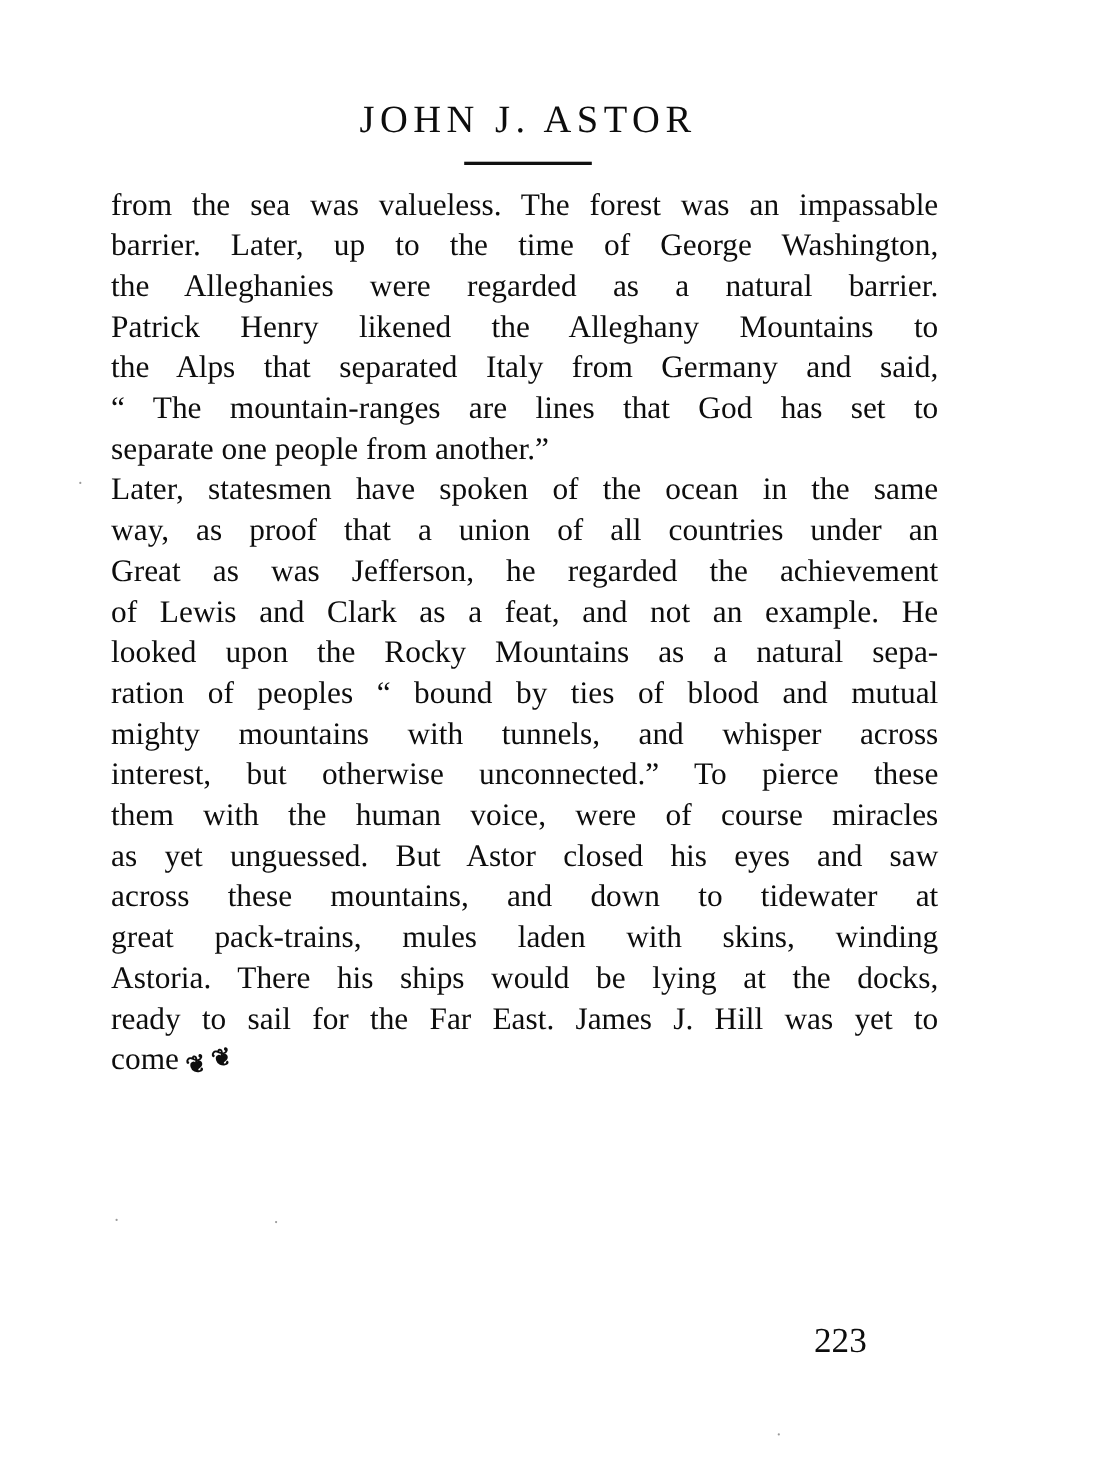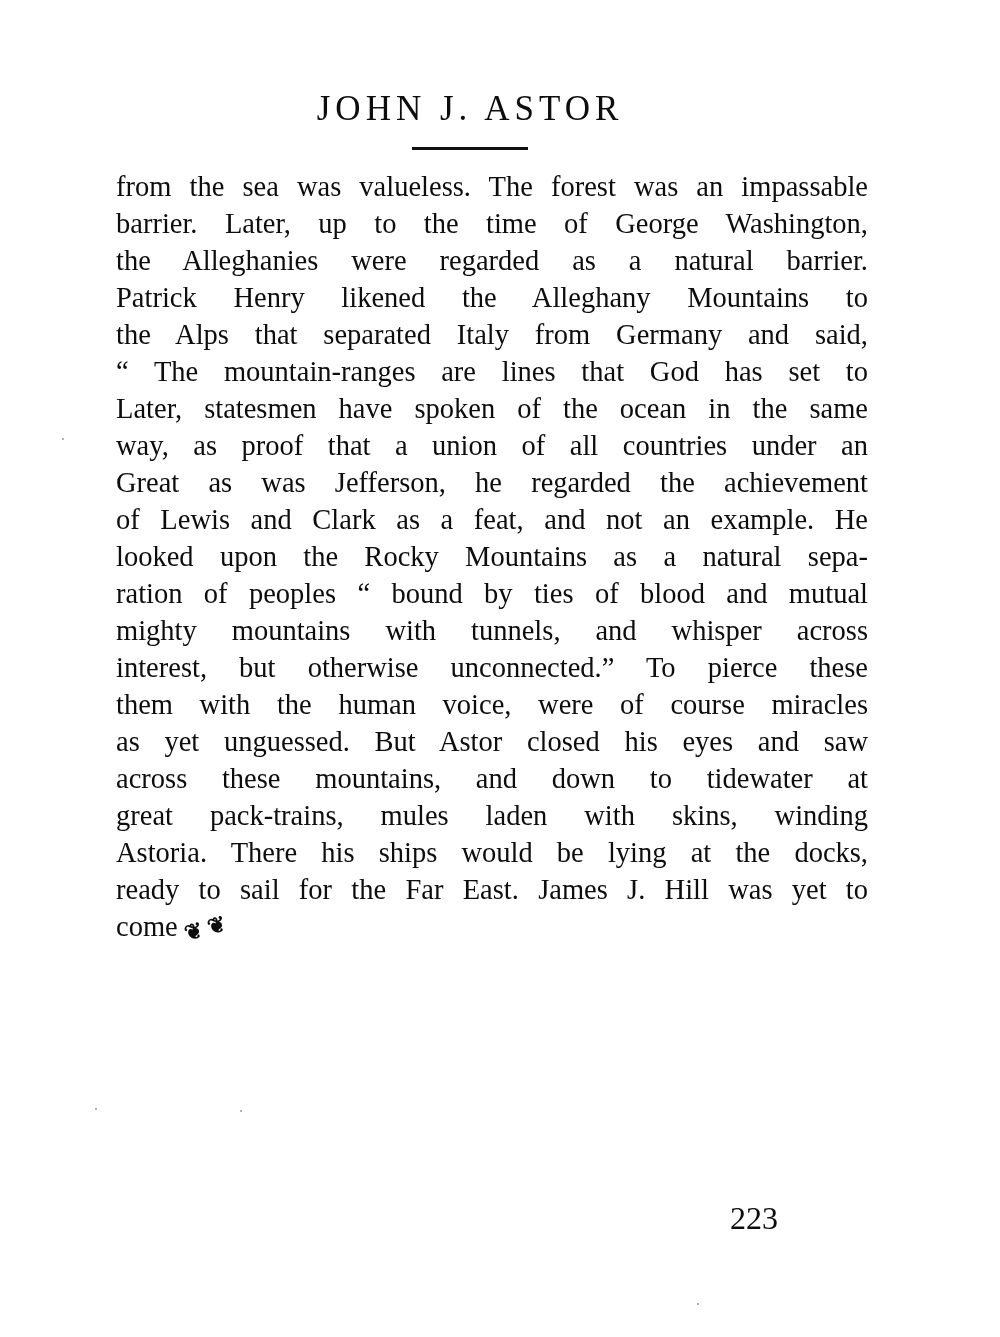--- a/index.html
+++ b/index.html
@@ -10,21 +10,21 @@
     body {
       width: 1000px;
       height: 1337px;
       position: relative;
       overflow: hidden;
       color: #0d0d0d;
       font-family: "Liberation Serif", "DejaVu Serif", serif;
     }
     .page {
       position: absolute;
-      left: 0; top: 0;
+      left: 10px; top: 0;
       width: 848px; height: 1337px;
       background: #ffffff;
     }
     .running-head {
       position: absolute;
       left: 270px;
       width: 400px;
       top: 86px;
       text-align: center;
       font-size: 35px;
@@ -38,21 +38,20 @@
       top: 147px;
       width: 116px;
       height: 3px;
       background: #111;
     }
     .body-text {
       position: absolute;
       left: 91px;
       top: 168px;
       width: 752px;
-      margin-left: 25px;
     }
     .line {
       display: block;
       height: 37px;
       line-height: 37px;
       font-size: 28.5px;
       white-space: nowrap;
       text-align: justify;
       text-align-last: justify;
     }
@@ -89,20 +88,21 @@
   <div class="running-head">JOHN J. ASTOR</div>
   <div class="head-rule"></div>
 
   <div class="body-text">
     <span class="line">from the sea was valueless. The forest was an impassable</span>
     <span class="line">barrier. Later, up to the time of George Washington,</span>
     <span class="line">the Alleghanies were regarded as a natural barrier.</span>
     <span class="line">Patrick Henry likened the Alleghany Mountains to</span>
     <span class="line">the Alps that separated Italy from Germany and said,</span>
     <span class="line">“ The mountain-ranges are lines that God has set to</span>
+    <span class="line last">separate one people from another.”</span>
     <span class="line">Later, statesmen have spoken of the ocean in the same</span>
     <span class="line">way, as proof that a union of all countries under an</span>
     <span class="line">Great as was Jefferson, he regarded the achievement</span>
     <span class="line">of Lewis and Clark as a feat, and not an example. He</span>
     <span class="line">looked upon the Rocky Mountains as a natural sepa-</span>
     <span class="line">ration of peoples “ bound by ties of blood and mutual</span>
     <span class="line">mighty mountains with tunnels, and whisper across</span>
     <span class="line">interest, but otherwise unconnected.” To pierce these</span>
     <span class="line">them with the human voice, were of course miracles</span>
     <span class="line">as yet unguessed. But Astor closed his eyes and saw</span>

